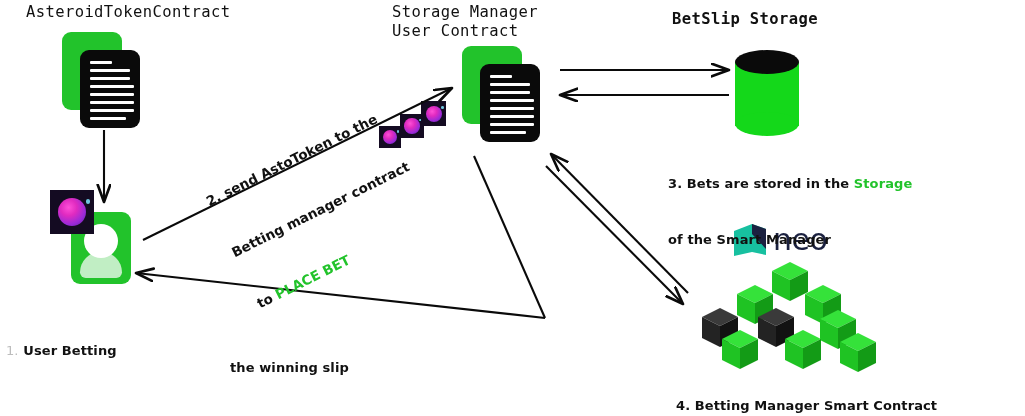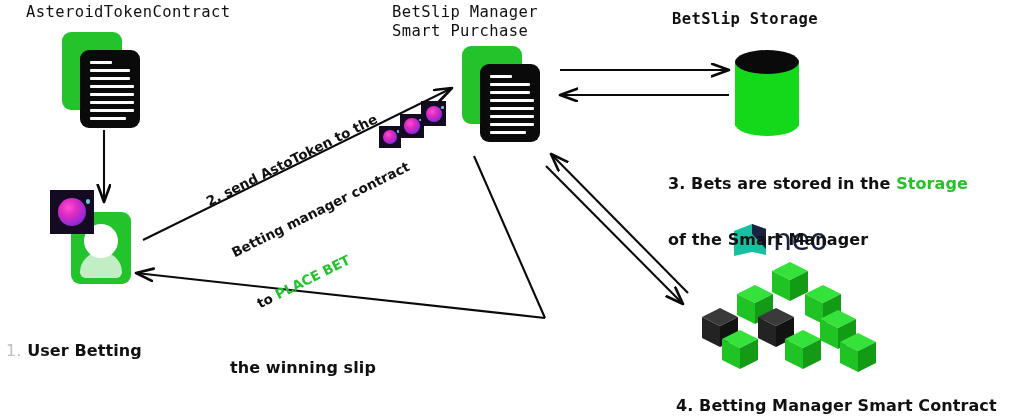--- a/index.html
+++ b/index.html
@@ -14,21 +14,21 @@
   
   .title{
     font-family:"DejaVu Sans Mono","Liberation Mono",monospace;
     font-size:15.5px;font-weight:400;color:#111111;letter-spacing:0.4px;
     white-space:pre;line-height:20px;
   }
 
   
   .caption{
     font-family:"DejaVu Sans","Liberation Sans",sans-serif;
-    font-size:16px;font-weight:700;color:#111111;
+    font-size:13px;font-weight:700;color:#111111;
     line-height:18.5px;white-space:pre;letter-spacing:0.1px;
   }
   .caption .g{color:#22c32b;}
   .caption .dim{color:#bdbdbd;font-weight:400;}
 
   
   .rot-label{
     font-family:"DejaVu Sans","Liberation Sans",sans-serif;
     font-size:13.5px;font-weight:700;color:#111111;
     line-height:19px;white-space:pre;
@@ -88,22 +88,22 @@
   
   svg.layer{position:absolute;left:0;top:0;width:1025px;height:416px;overflow:visible;}
 </style>
 </head>
 <body>
 
 <div class="stage">
 
   <div class="abs title" style="left:26px;top:2px;">AsteroidTokenContract</div>
 
-  <div class="abs title" style="left:392px;top:2px;">BetSlip Manager</div>
-  <div class="abs title" style="left:392px;top:21px;">Smart Purchase</div>
+  <div class="abs title" style="left:392px;top:2px;">Storage Manager</div>
+  <div class="abs title" style="left:392px;top:21px;">User Contract</div>
 
   <div class="abs title" style="left:672px;top:9px;font-weight:bold;">BetSlip Storage</div>
 
   <div class="doc" style="left:62px;top:32px;">
     <div class="back"></div>
     <div class="front">
       <i style="left:10px;top:11px;width:22px;"></i>
       <i style="left:10px;top:19px;width:40px;"></i>
       <i style="left:10px;top:27px;width:40px;"></i>
       <i style="left:10px;top:35px;width:44px;"></i>

